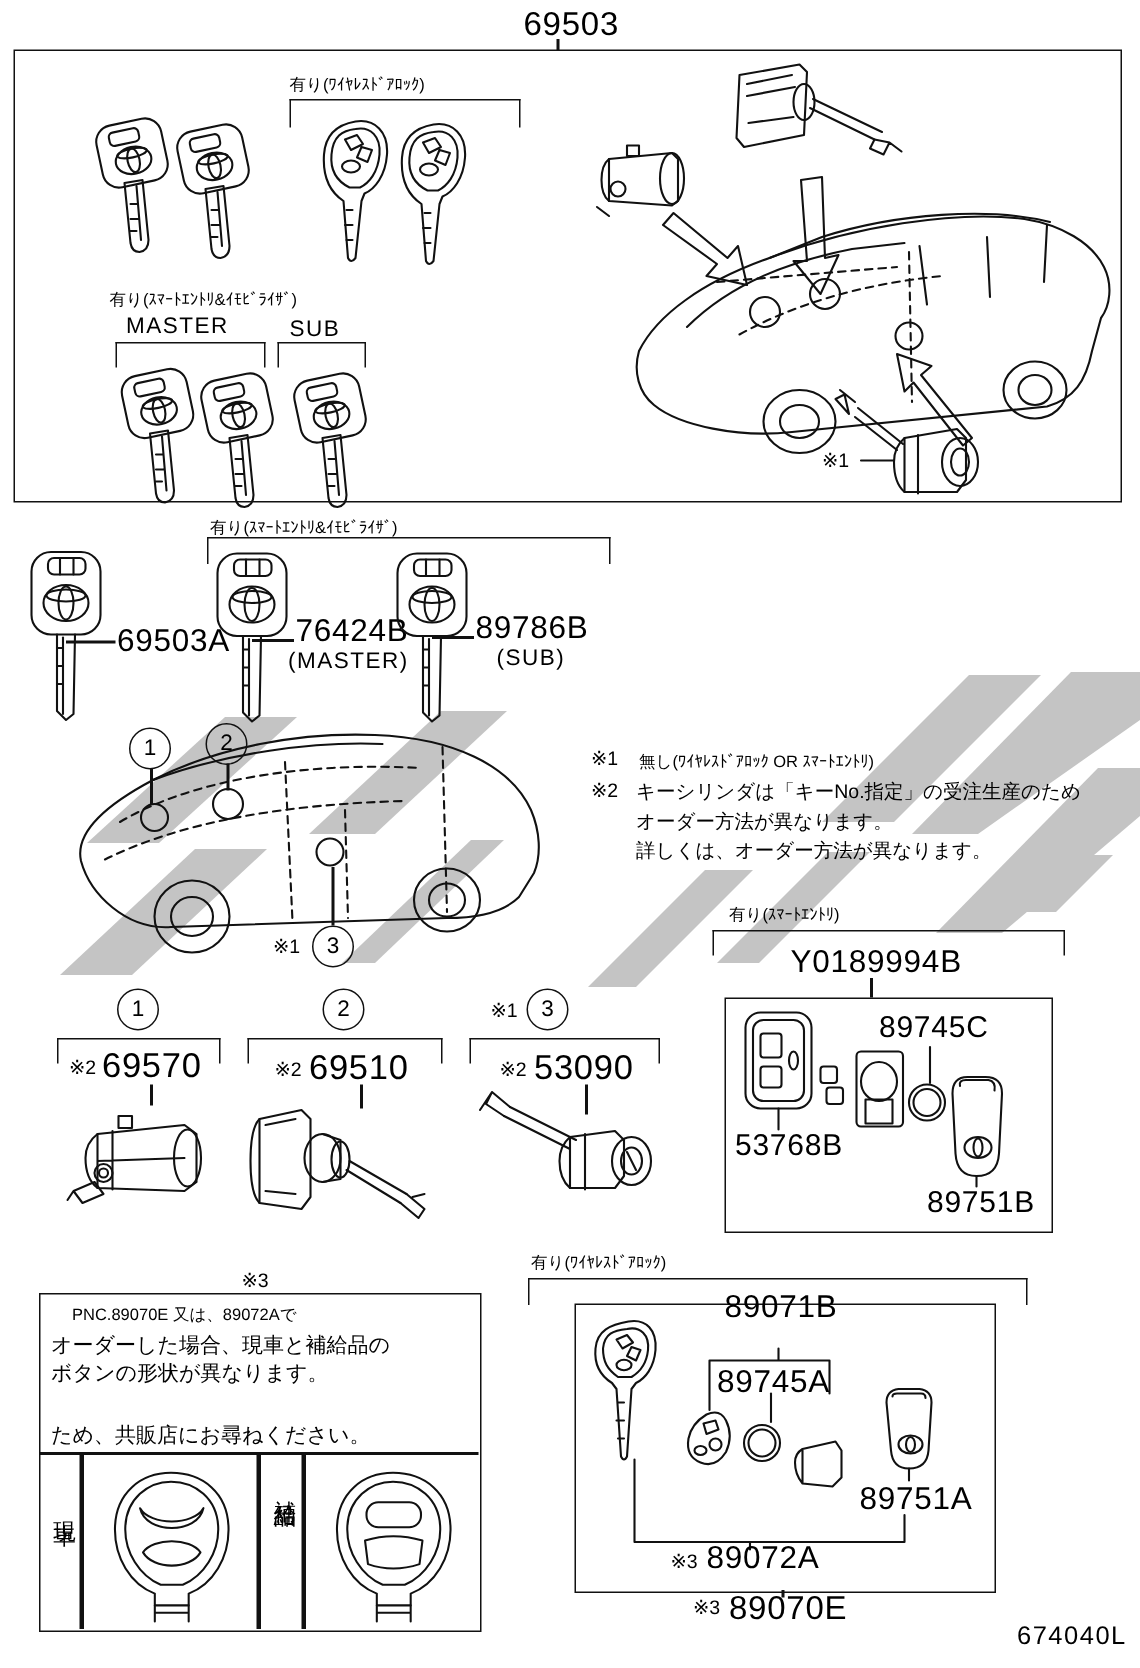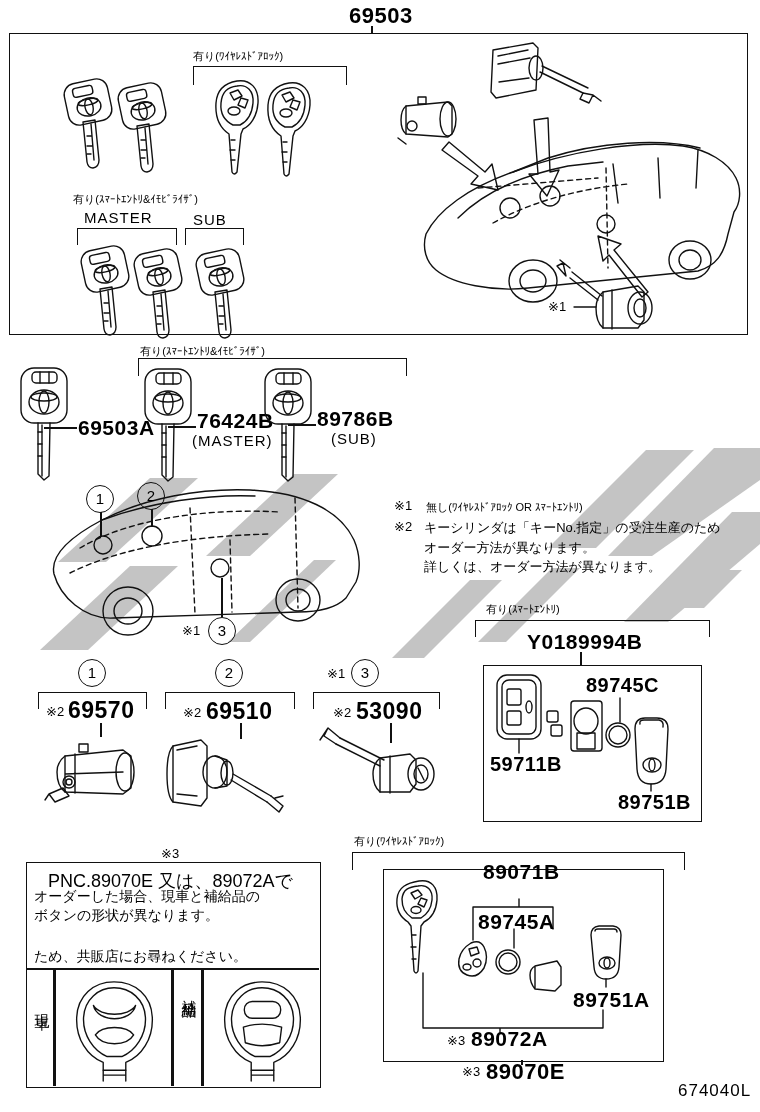--- a/index.html
+++ b/index.html
@@ -3,21 +3,21 @@
 <meta charset="utf-8">
 <style>
   html,body{margin:0;padding:0;background:#fff}
   #canvas{position:relative;width:760px;height:1112px;background:#fff;overflow:hidden;
           font-family:"Liberation Sans","DejaVu Sans",sans-serif;color:#000}
   .abs{position:absolute}
   .box{position:absolute;border:1.6px solid #111}
   .brk{position:absolute;border:1.6px solid #111;border-bottom:none}
   .hl{position:absolute;background:#111;height:1.5px}
   .vl{position:absolute;background:#111;width:1.5px}
-  .pn{position:absolute;font-weight:bold;font-size:21px;letter-spacing:.5px;white-space:nowrap;
+  .pn{position:absolute;font-weight:normal;font-size:21px;letter-spacing:.5px;white-space:nowrap;
       font-family:"Liberation Sans",sans-serif}
   .pnv{position:absolute;font-size:15px;white-space:nowrap;letter-spacing:1px}
   .jp{position:absolute;font-size:11px;white-space:nowrap}
   .jq{position:absolute;font-size:13px;white-space:nowrap}
   .ref{position:absolute;font-size:13px;white-space:nowrap}
   .co{position:absolute;width:26px;height:26px;border:1.6px solid #111;border-radius:50%;
       text-align:center;line-height:26px;font-size:15px}
   .vert{writing-mode:vertical-rl;text-orientation:upright;letter-spacing:2px;font-size:15px}
   svg{position:absolute;overflow:visible}
   svg path,svg rect,svg ellipse,svg circle{fill:none;stroke:#111;stroke-width:1.4;
@@ -308,26 +308,26 @@
     <circle cx="133" cy="68" r="12"></circle>
       <circle cx="133" cy="68" r="9"></circle>
       <path d="M135,31 V55"></path>
     <path d="M150,62 Q150,51 160,51 L172,51 Q183,51 183,62 L181,102 Q180,117 166,117 Q153,117 152,102 Z"></path>
     <path d="M155,57 Q154,53 159,53 L174,53 Q179,54 178,60"></path>
     <ellipse cx="167" cy="98" rx="9" ry="7"></ellipse>
       <ellipse cx="167" cy="98" rx="3" ry="6"></ellipse>
     <path d="M166,117 V124"></path>
   </svg>
   <div class="pn z1" style="left:586px;top:674px;font-size:20px">89745C</div>
-  <div class="pn z1" style="left:490px;top:753px;font-size:20px">59711B</div>
+  <div class="pn z1" style="left:490px;top:753px;font-size:20px">53768B</div>
   <div class="pn z1" style="left:618px;top:791px;font-size:20px">89751B</div>
 
   <div class="ref z1" style="left:161px;top:846px">※3</div>
   <div class="box z1" style="left:26px;top:862px;width:293px;height:224px"></div>
-  <div class="jq z1" style="left:48px;top:869px;font-size:18px">PNC.89070E 又は、89072Aで</div>
+  <div class="jq z1" style="left:48px;top:869px;font-size:11px">PNC.89070E 又は、89072Aで</div>
   <div class="jq z1" style="left:34px;top:888px;font-size:14px">オーダーした場合、現車と補給品の</div>
   <div class="jq z1" style="left:34px;top:907px;font-size:14px">ボタンの形状が異なります。</div>
   <div class="jq z1" style="left:34px;top:948px;font-size:14px">ため、共販店にお尋ねください。</div>
   <div class="hl z1" style="left:26px;top:968px;width:293px;height:2px"></div>
   <div class="vl z1" style="left:53px;top:968px;height:118px;width:2.5px"></div>
   <div class="vl z1" style="left:171px;top:968px;height:118px;width:2.5px"></div>
   <div class="vl z1" style="left:201px;top:968px;height:118px;width:2.5px"></div>
   <div class="jq vert z1" style="left:32px;top:1002px">現車</div>
   <div class="jq vert z1" style="left:179px;top:988px">補給品</div>
   <svg class="z1" style="left:62px;top:976px" width="105" height="108" viewBox="0 0 105 110">

